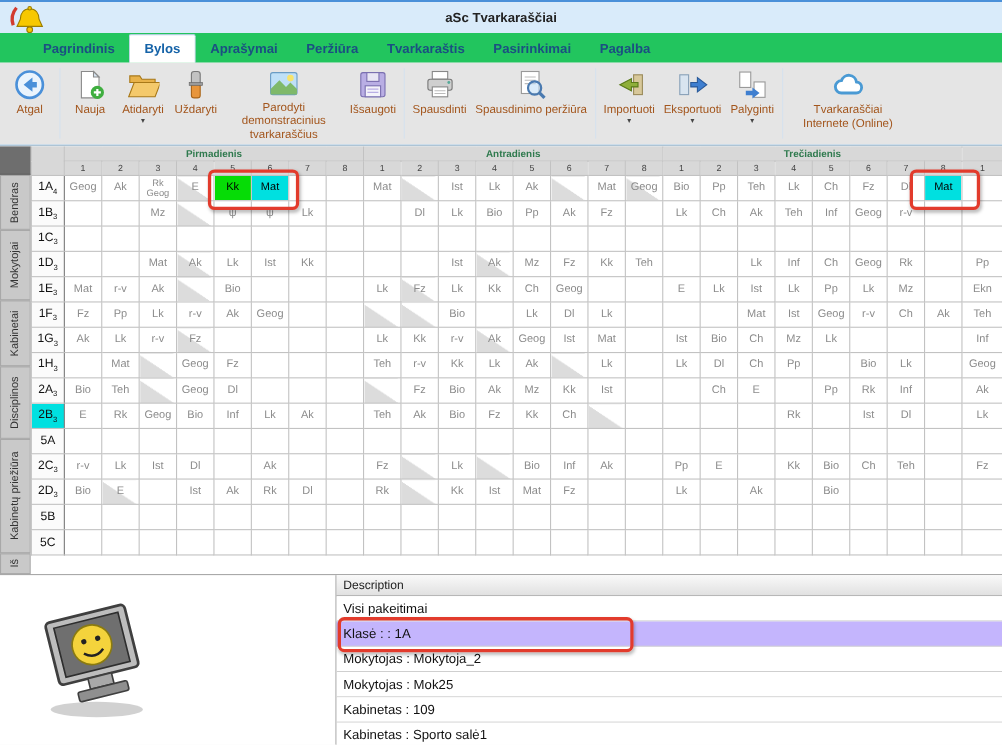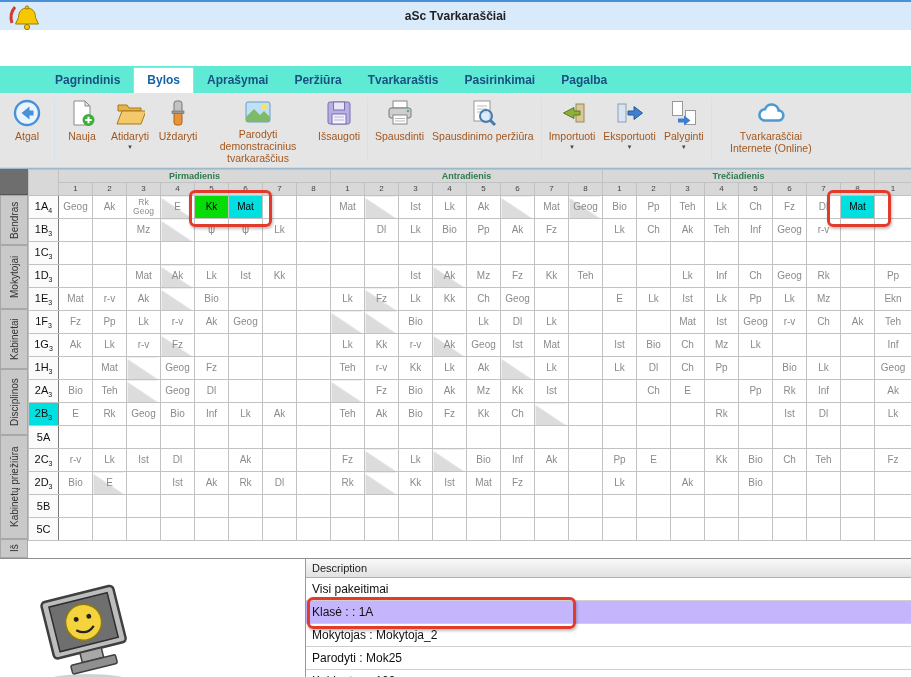--- a/index.html
+++ b/index.html
@@ -4,21 +4,21 @@
 <style>
   html,body{margin:0;padding:0;background:#e8e8e8;font-family:"Liberation Sans",sans-serif;}
   .app{width:911px;height:677px;position:relative;background:#fff;overflow:hidden;
        border-top:2px solid #4a90d9;box-sizing:border-box;margin:0 auto;}
   
   .titlebar{height:28px;background:#d9ebfa;position:relative;}
   .logo{position:absolute;left:7px;top:2px;width:38px;height:28px;}
   .wtitle{position:absolute;left:0;right:0;top:0;height:28px;line-height:28px;text-align:center;
           font-size:12px;color:#222;font-weight:bold;}
   
-  .tabbar{height:27px;background:#5eead4;display:flex;align-items:flex-end;padding-left:42px;box-sizing:border-box;margin-top:36px;}
+  .tabbar{height:27px;background:#22c55e;display:flex;align-items:flex-end;padding-left:26px;box-sizing:border-box;}
   .rtab{font-size:12px;font-weight:bold;color:#1b4f82;padding:5px 13px 6px 13px;cursor:default;}
   .rtab.active{background:#fff;border:1px solid #b9d0e4;border-bottom:none;border-radius:2px 2px 0 0;color:#1563a8;}
   
   .toolbar{height:75px;background:#e5e5e5;display:flex;align-items:stretch;padding:2px 3px;
            border-bottom:1px solid #c9dbe9;box-sizing:border-box;overflow:hidden;}
   .tbtn{display:flex;flex-direction:column;align-items:center;padding:2px 4px;min-width:40px;cursor:default;}
   .ticon{width:34px;height:32px;display:flex;align-items:center;justify-content:center;}
   .ticon svg{width:30px;height:30px;}
   .tlabel{font-size:10.5px;color:#a3561d;text-align:center;line-height:1.12;max-width:104px;margin-top:2px;}
   .tcaret{font-size:7px;color:#444;margin-top:1px;line-height:6px;}
@@ -740,21 +740,21 @@
           <rect x="38" y="80" width="46" height="9" rx="2" fill="#8f8f8f" stroke="#3f3f3f" stroke-width="1.5"></rect>
         </g>
       </svg>
     </div>
     <div class="desc-panel" id="descPanel">
       <div class="desc-header">Description</div>
       <div id="descRows">
           <div class="desc-row">Visi pakeitimai</div>
           <div class="desc-row hl">Klasė : : 1A</div>
           <div class="desc-row">Mokytojas : Mokytoja_2</div>
-          <div class="desc-row">Parodyti : Mok25</div>
+          <div class="desc-row">Mokytojas : Mok25</div>
           <div class="desc-row">Kabinetas : 109</div>
           <div class="desc-row">Kabinetas : Sporto salė1</div>
         </div>
       <div class="redbox" id="rb3"></div>
     </div>
   </div>
 
 </div>
 
 </body></html>

